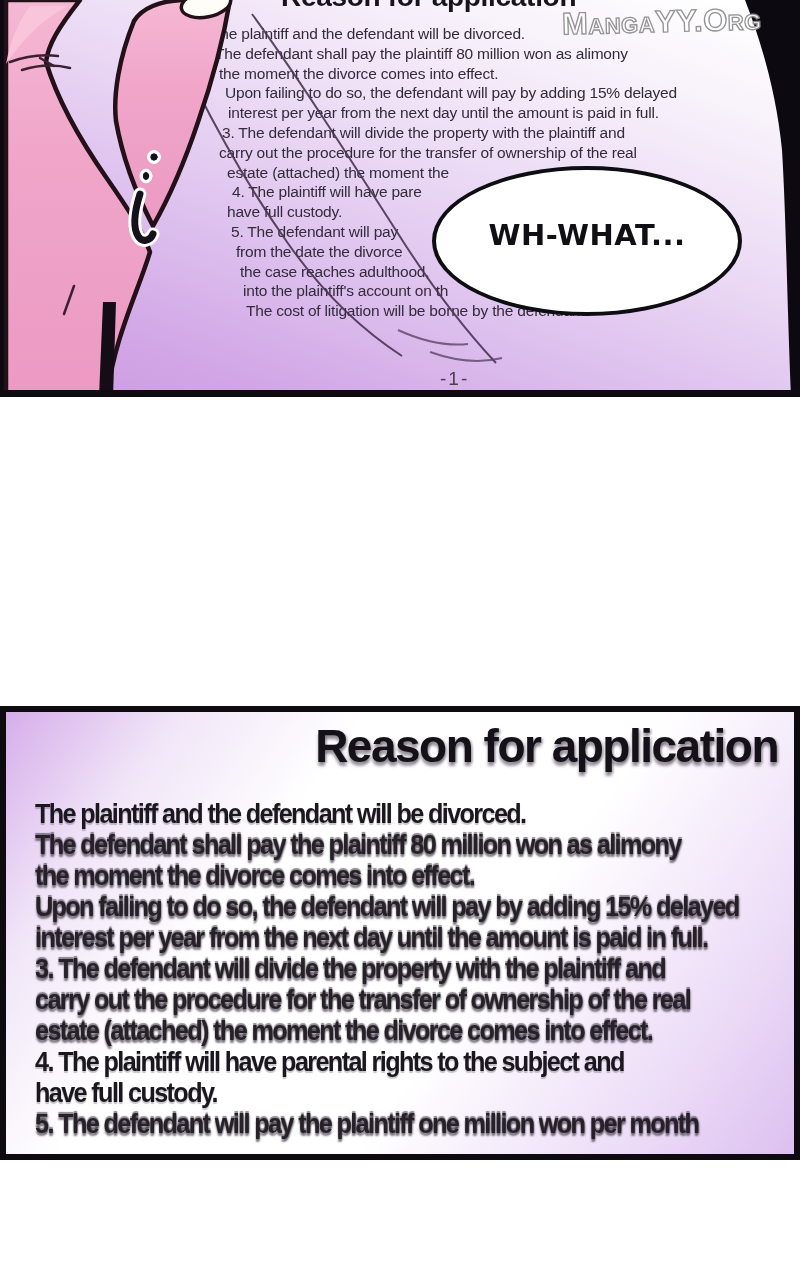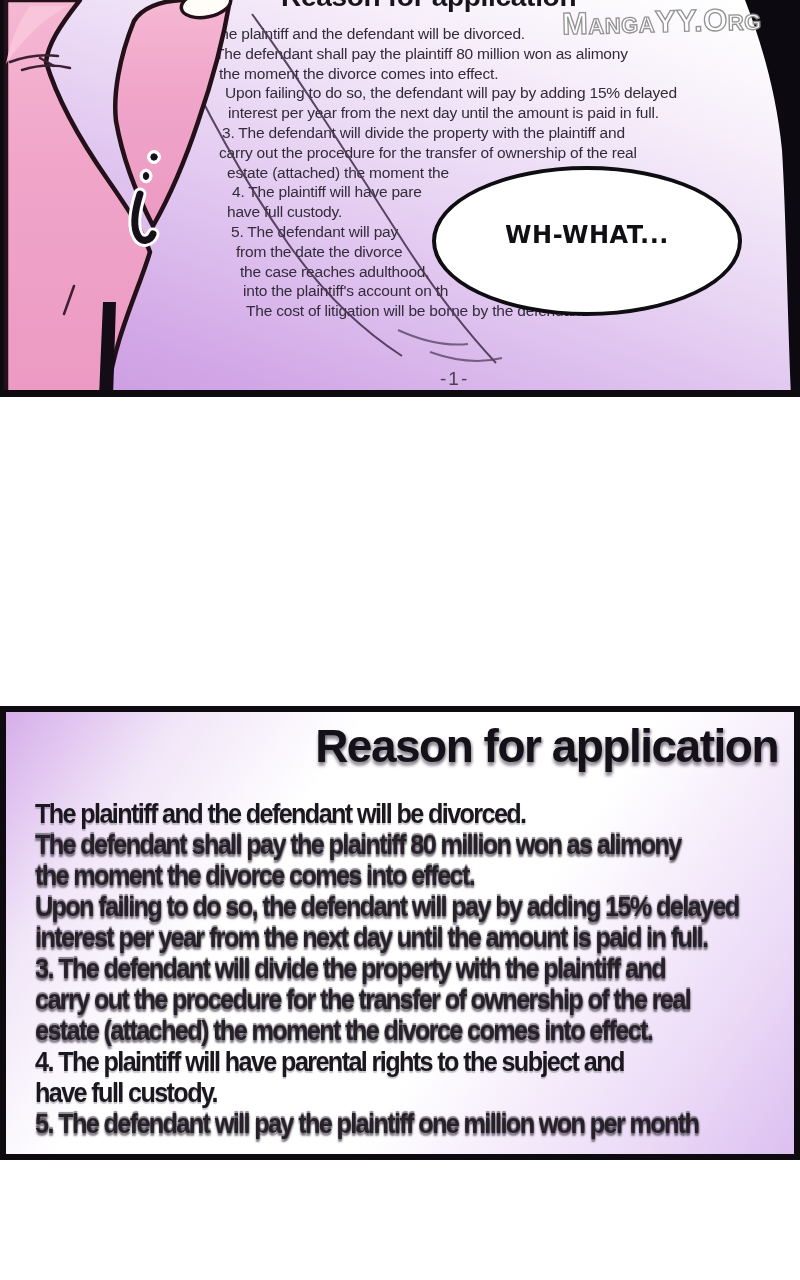--- a/index.html
+++ b/index.html
@@ -33,21 +33,21 @@
     text-shadow:0 0 1px #9a9a9a; letter-spacing:0.5px; transform:rotate(-1.5deg);
     opacity:0.95;
   }
 
   .speech-bubble {
     position:absolute; left:432px; top:166px; width:310px; height:150px; z-index:4;
     background:#ffffff; border:4px solid #0e0e12; border-radius:50%;
     display:flex; align-items:center; justify-content:center;
   }
   .speech-bubble span {
-    font-family:"DejaVu Sans", sans-serif; font-weight:bold; font-size:24px;
+    font-family:"DejaVu Sans", sans-serif; font-weight:bold; font-size:29px;
     color:#101014; letter-spacing:0.5px; transform:translateY(-6px);
   }
 
   .page-number {
     position:absolute; left:440px; top:368px; z-index:3;
     font-size:19px; color:#4a4152; letter-spacing:2px;
   }
 
   
   .panel-gap { position:absolute; left:0; top:397px; width:800px; height:309px; background:#ffffff; }

